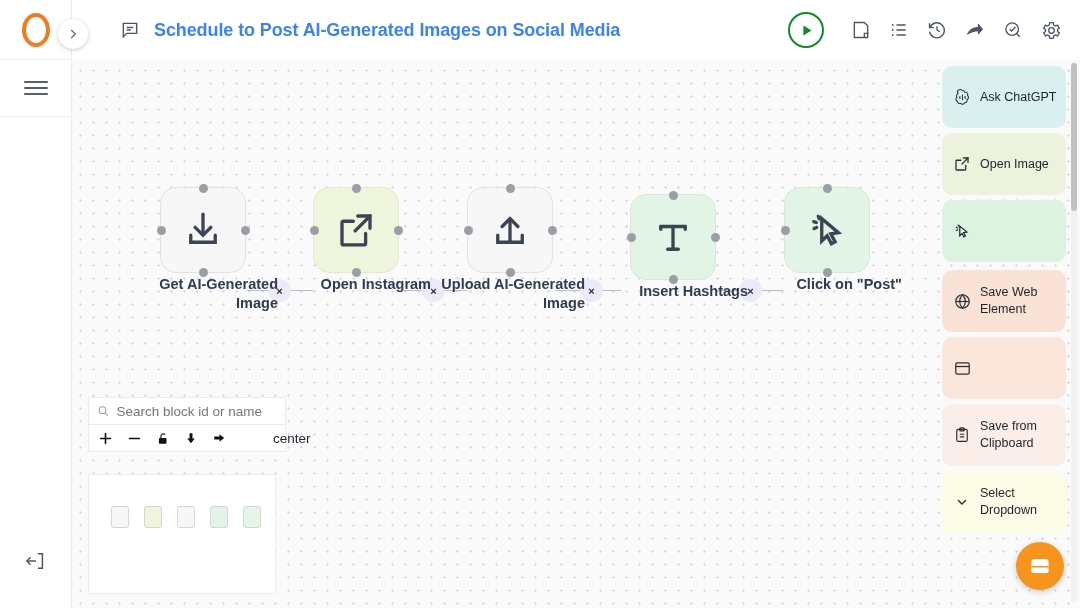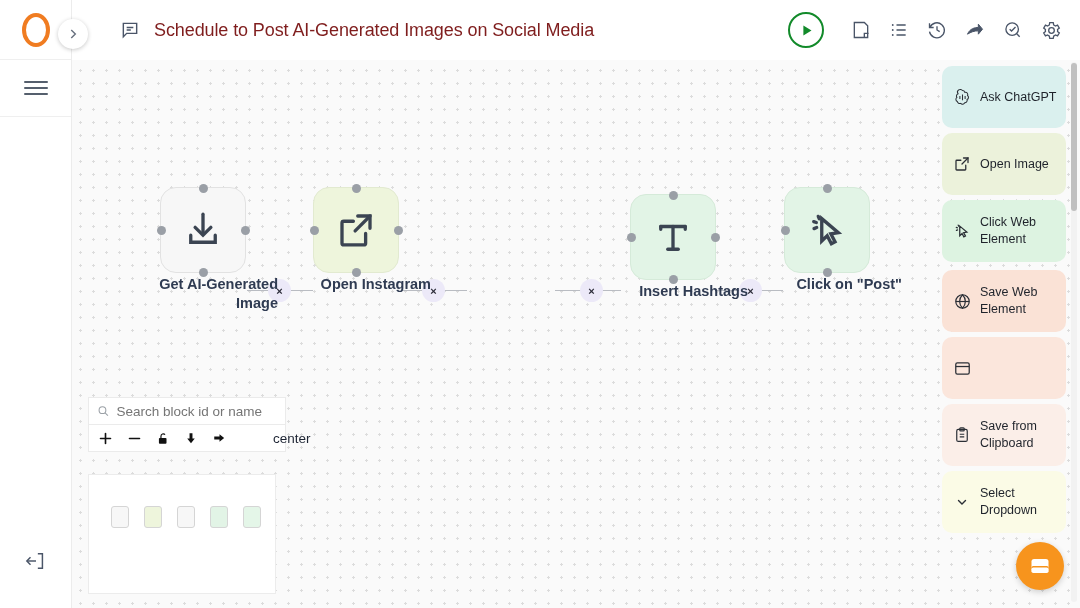--- a/index.html
+++ b/index.html
@@ -49,21 +49,21 @@
   }
 
   
   .header {
     position: absolute; left: 72px; top: 0; right: 0; height: 60px;
     background: #ffffff; display: flex; align-items: center;
     padding: 0 18px 0 48px; z-index: 25;
   }
   .header-doc-icon { margin-right: 14px; display: flex; }
   .header-title {
-    font-size: 18px; font-weight: normal; color: #7f1d1d;
+    font-size: 18px; font-weight: bold; color: #3b82f6;
     letter-spacing: -0.1px; white-space: nowrap;
   }
   .header-right {
     margin-left: auto; display: flex; align-items: center; gap: 16px;
   }
   .run-btn {
     width: 36px; height: 36px; border-radius: 50%;
     border: 2.5px solid #128a2a; display: flex;
     align-items: center; justify-content: center; cursor: pointer;
     margin-right: 10px;
@@ -292,20 +292,34 @@
         <span class="port right"></span>
         <svg width="42" height="42" viewBox="0 0 24 24" fill="none" stroke="#3b4452" stroke-width="1.9" stroke-linecap="round">
           <path d="M13 4h7v7"></path>
             <path d="M20 4l-8.5 8.5"></path>
           <path d="M17.5 14v5.5a1 1 0 0 1-1 1H5a1 1 0 0 1-1-1V8a1 1 0 0 1 1-1h5.5"></path>
         </svg>
       </div>
       <div class="node-label">Open Instagram</div>
     </div>
 
+    <div class="node-wrap" style="left:395px;top:127px;">
+      <div class="node-box gray">
+        <span class="port top"></span>
+        <span class="port bottom"></span>
+        <span class="port left"></span>
+        <span class="port right"></span>
+        <svg width="42" height="42" viewBox="0 0 24 24" fill="none" stroke="#3b4452" stroke-width="1.9" stroke-linecap="round">
+          <path d="M12 19V6"></path>
+            <path d="M7.5 10L12 5.5 16.5 10"></path>
+            <path d="M5 15v4h14v-4"></path>
+        </svg>
+      </div>
+      <div class="node-label">Upload AI-Generated Image</div>
+    </div>
 
     <div class="node-wrap" style="left:558px;top:134px;">
       <div class="node-box green">
         <span class="port top"></span>
         <span class="port bottom"></span>
         <span class="port left"></span>
         <span class="port right"></span>
         <svg width="42" height="42" viewBox="0 0 24 24" fill="none" stroke="#3b4452" stroke-width="1.9" stroke-linecap="round">
           <path d="M5 6h14"></path>
             <path d="M12 6v13"></path>
@@ -400,21 +414,20 @@
       <span class="blk-label">Open Image</span>
     </div>
 
     <div class="blk-card" style="background:#ddf3e1;">
       <span class="blk-icon">
         <svg width="18" height="18" viewBox="0 0 24 24" fill="none" stroke="#2b2f36" stroke-width="1.7" stroke-linecap="round">
           <path d="M9 5.5l9.5 8-4.3.7 2.4 4.6-2.1 1.1-2.4-4.6-3.1 3z"></path>
           <path d="M7 4.2l.6 1.4M4.4 7.2l1.5.5M4.6 11.2l1.5-.6"></path>
         </svg>
       </span>
-      <span class="blk-label">Click Web Element</span>
     </div>
 
 
     <div class="blk-card" style="background:#fae2d6;margin-top:8px;">
       <span class="blk-icon">
         <svg width="19" height="19" viewBox="0 0 24 24" fill="none" stroke="#2b2f36" stroke-width="1.5">
           <circle cx="12" cy="12" r="8.5"></circle>
             <path d="M3.5 12h17"></path>
           <path d="M12 3.5c2.6 2.6 3.6 6 3.6 8.5s-1 5.9-3.6 8.5c-2.6-2.6-3.6-6-3.6-8.5s1-5.9 3.6-8.5z"></path>
         </svg>

